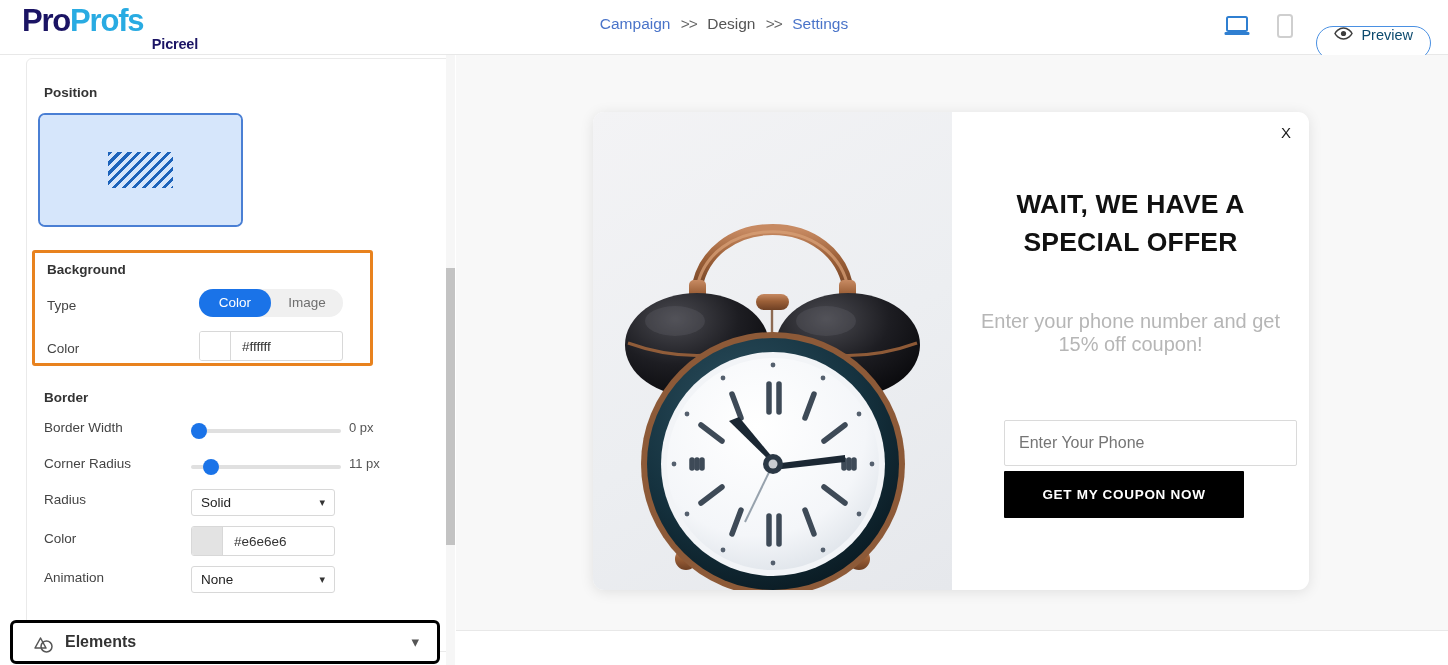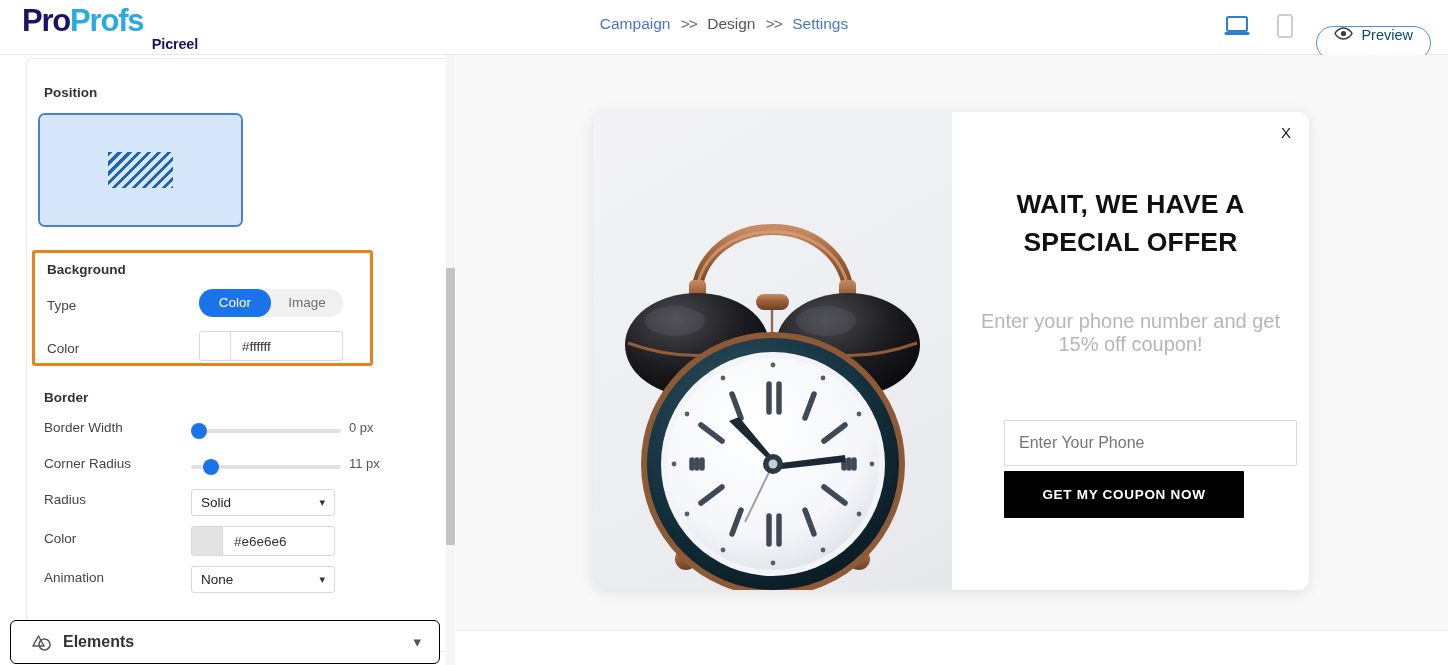--- a/index.html
+++ b/index.html
@@ -146,21 +146,21 @@
     font-family: "Liberation Sans", sans-serif;
     padding-left: 9px; cursor: pointer;
     display: flex; align-items: center; justify-content: space-between; gap: 20px;
   }
   .sel .chev { margin-right: 9px; color: #333333; font-size: 11px; }
 
   
   #elements-bar {
     position: absolute; left: 10px; top: 565px;
     width: 430px; height: 44px;
-    border: 1px solid #000000; border-radius: 6px;
+    border: 3px solid #000000; border-radius: 6px;
     background: #ffffff; display: flex; align-items: center;
     cursor: pointer;
   }
   #elements-label { margin-left: 52px; font-size: 16px; font-weight: bold; color: #333333; }
   #elements-chev { position: absolute; right: 18px; color: #555555; font-size: 15px; }
 
   
   #sb-track {
     position: absolute; left: 446px; top: 55px;
     width: 9px; height: 610px; background: #f6f6f6;

